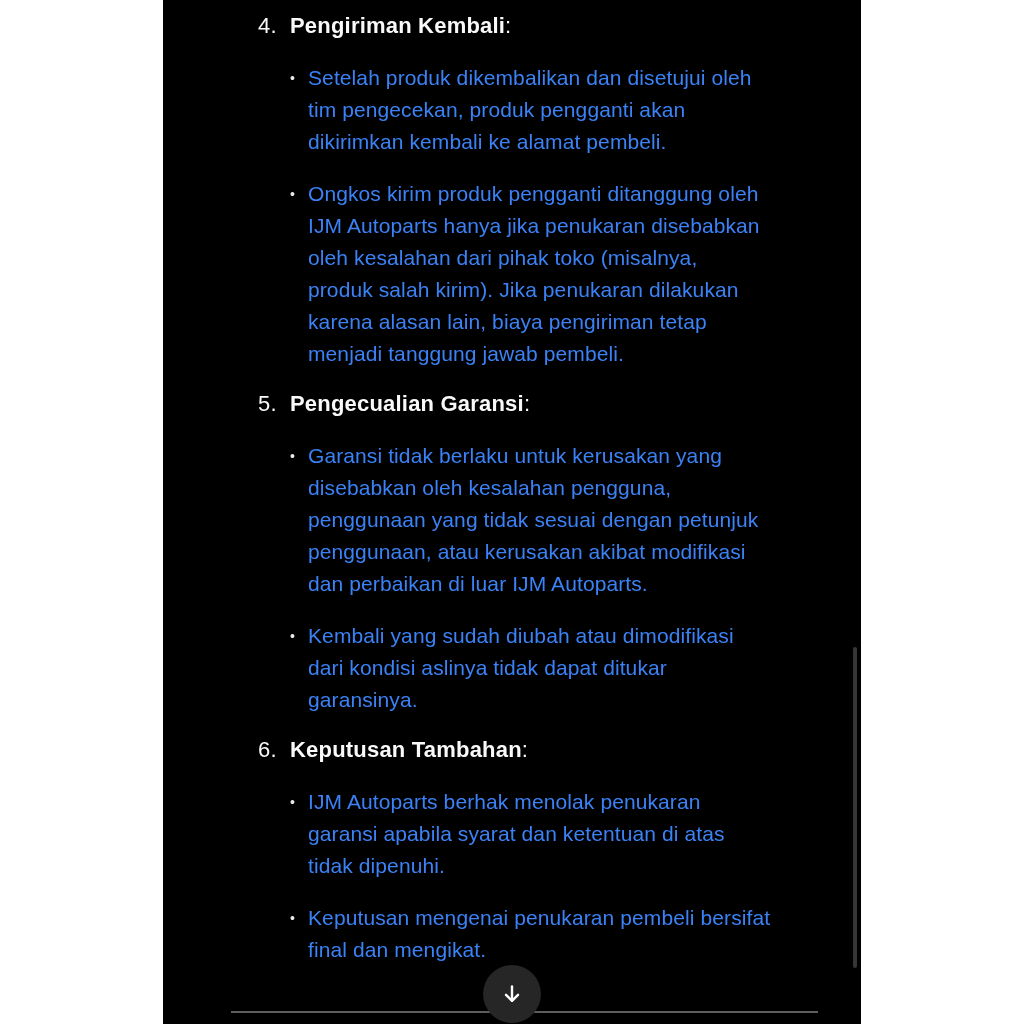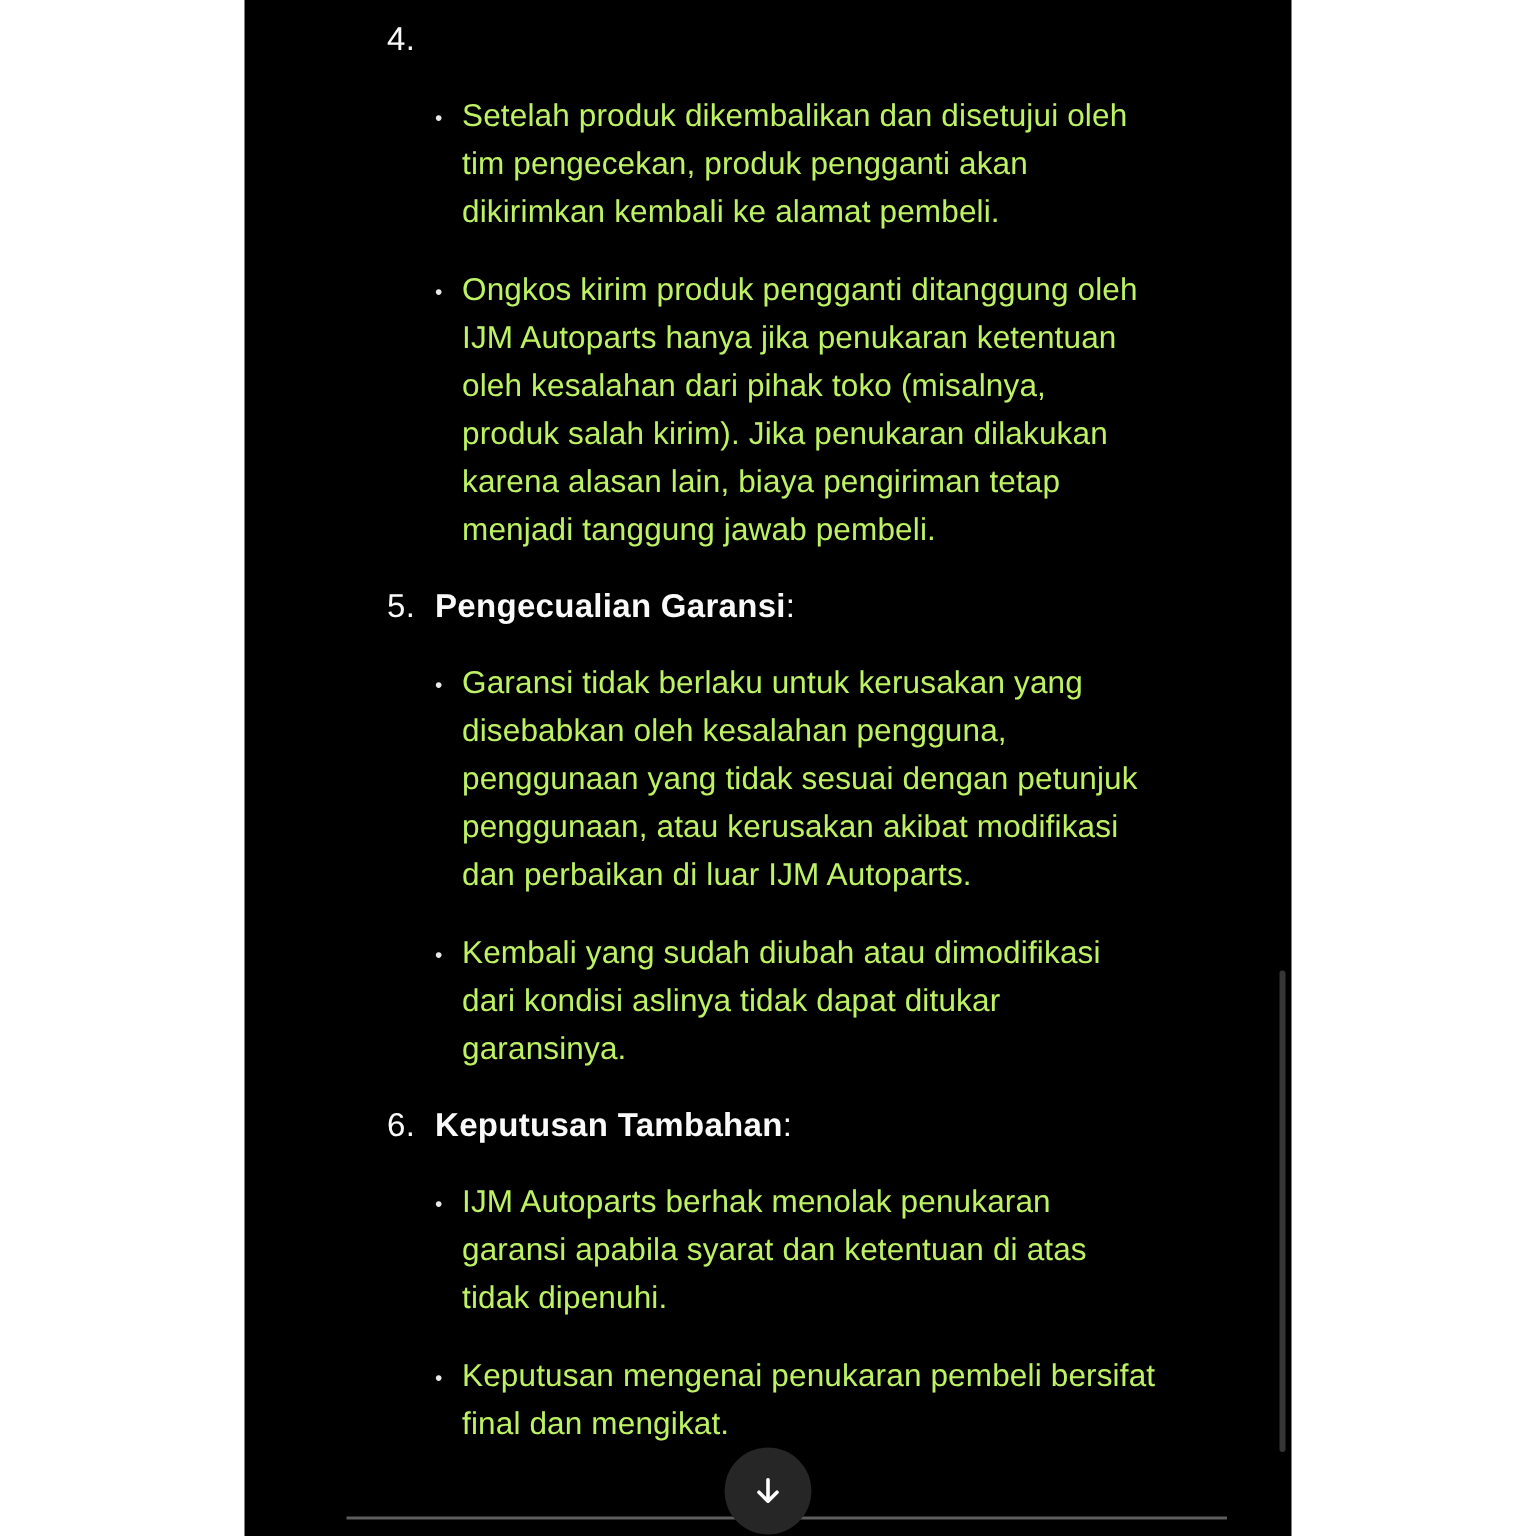--- a/index.html
+++ b/index.html
@@ -38,21 +38,21 @@
     width: 18px;
     flex: 0 0 auto;
     font-size: 14px;
     line-height: 32px;
     color: #e9e9e9;
   }
   .bullet .btxt {
     width: 545px;
     font-size: 21px;
     line-height: 32px;
-    color: #bef264;
+    color: #3b82f6;
     letter-spacing: 0.1px;
     white-space: pre-line;
   }
   .scrollbar-thumb {
     position: absolute;
     left: 690px; top: 647px;
     width: 4px; height: 321px;
     background: #363636;
     border-radius: 2px;
   }
@@ -78,31 +78,32 @@
 </style>
 </head>
 <body>
 
 <div class="stage">
   <div class="panel">
 
     <div class="section">
       <div class="heading">
         <span class="num">4.</span>
+        <span class="ttl"><b>Pengiriman Kembali</b><span class="colon">:</span></span>
       </div>
       <div class="bullet">
         <span class="dot">•</span>
         <p class="btxt">Setelah produk dikembalikan dan disetujui oleh
 tim pengecekan, produk pengganti akan
 dikirimkan kembali ke alamat pembeli.</p>
       </div>
       <div class="bullet">
         <span class="dot">•</span>
         <p class="btxt">Ongkos kirim produk pengganti ditanggung oleh
-IJM Autoparts hanya jika penukaran ketentuan
+IJM Autoparts hanya jika penukaran disebabkan
 oleh kesalahan dari pihak toko (misalnya,
 produk salah kirim). Jika penukaran dilakukan
 karena alasan lain, biaya pengiriman tetap
 menjadi tanggung jawab pembeli.</p>
       </div>
     </div>
 
     <div class="section">
       <div class="heading">
         <span class="num">5.</span>

